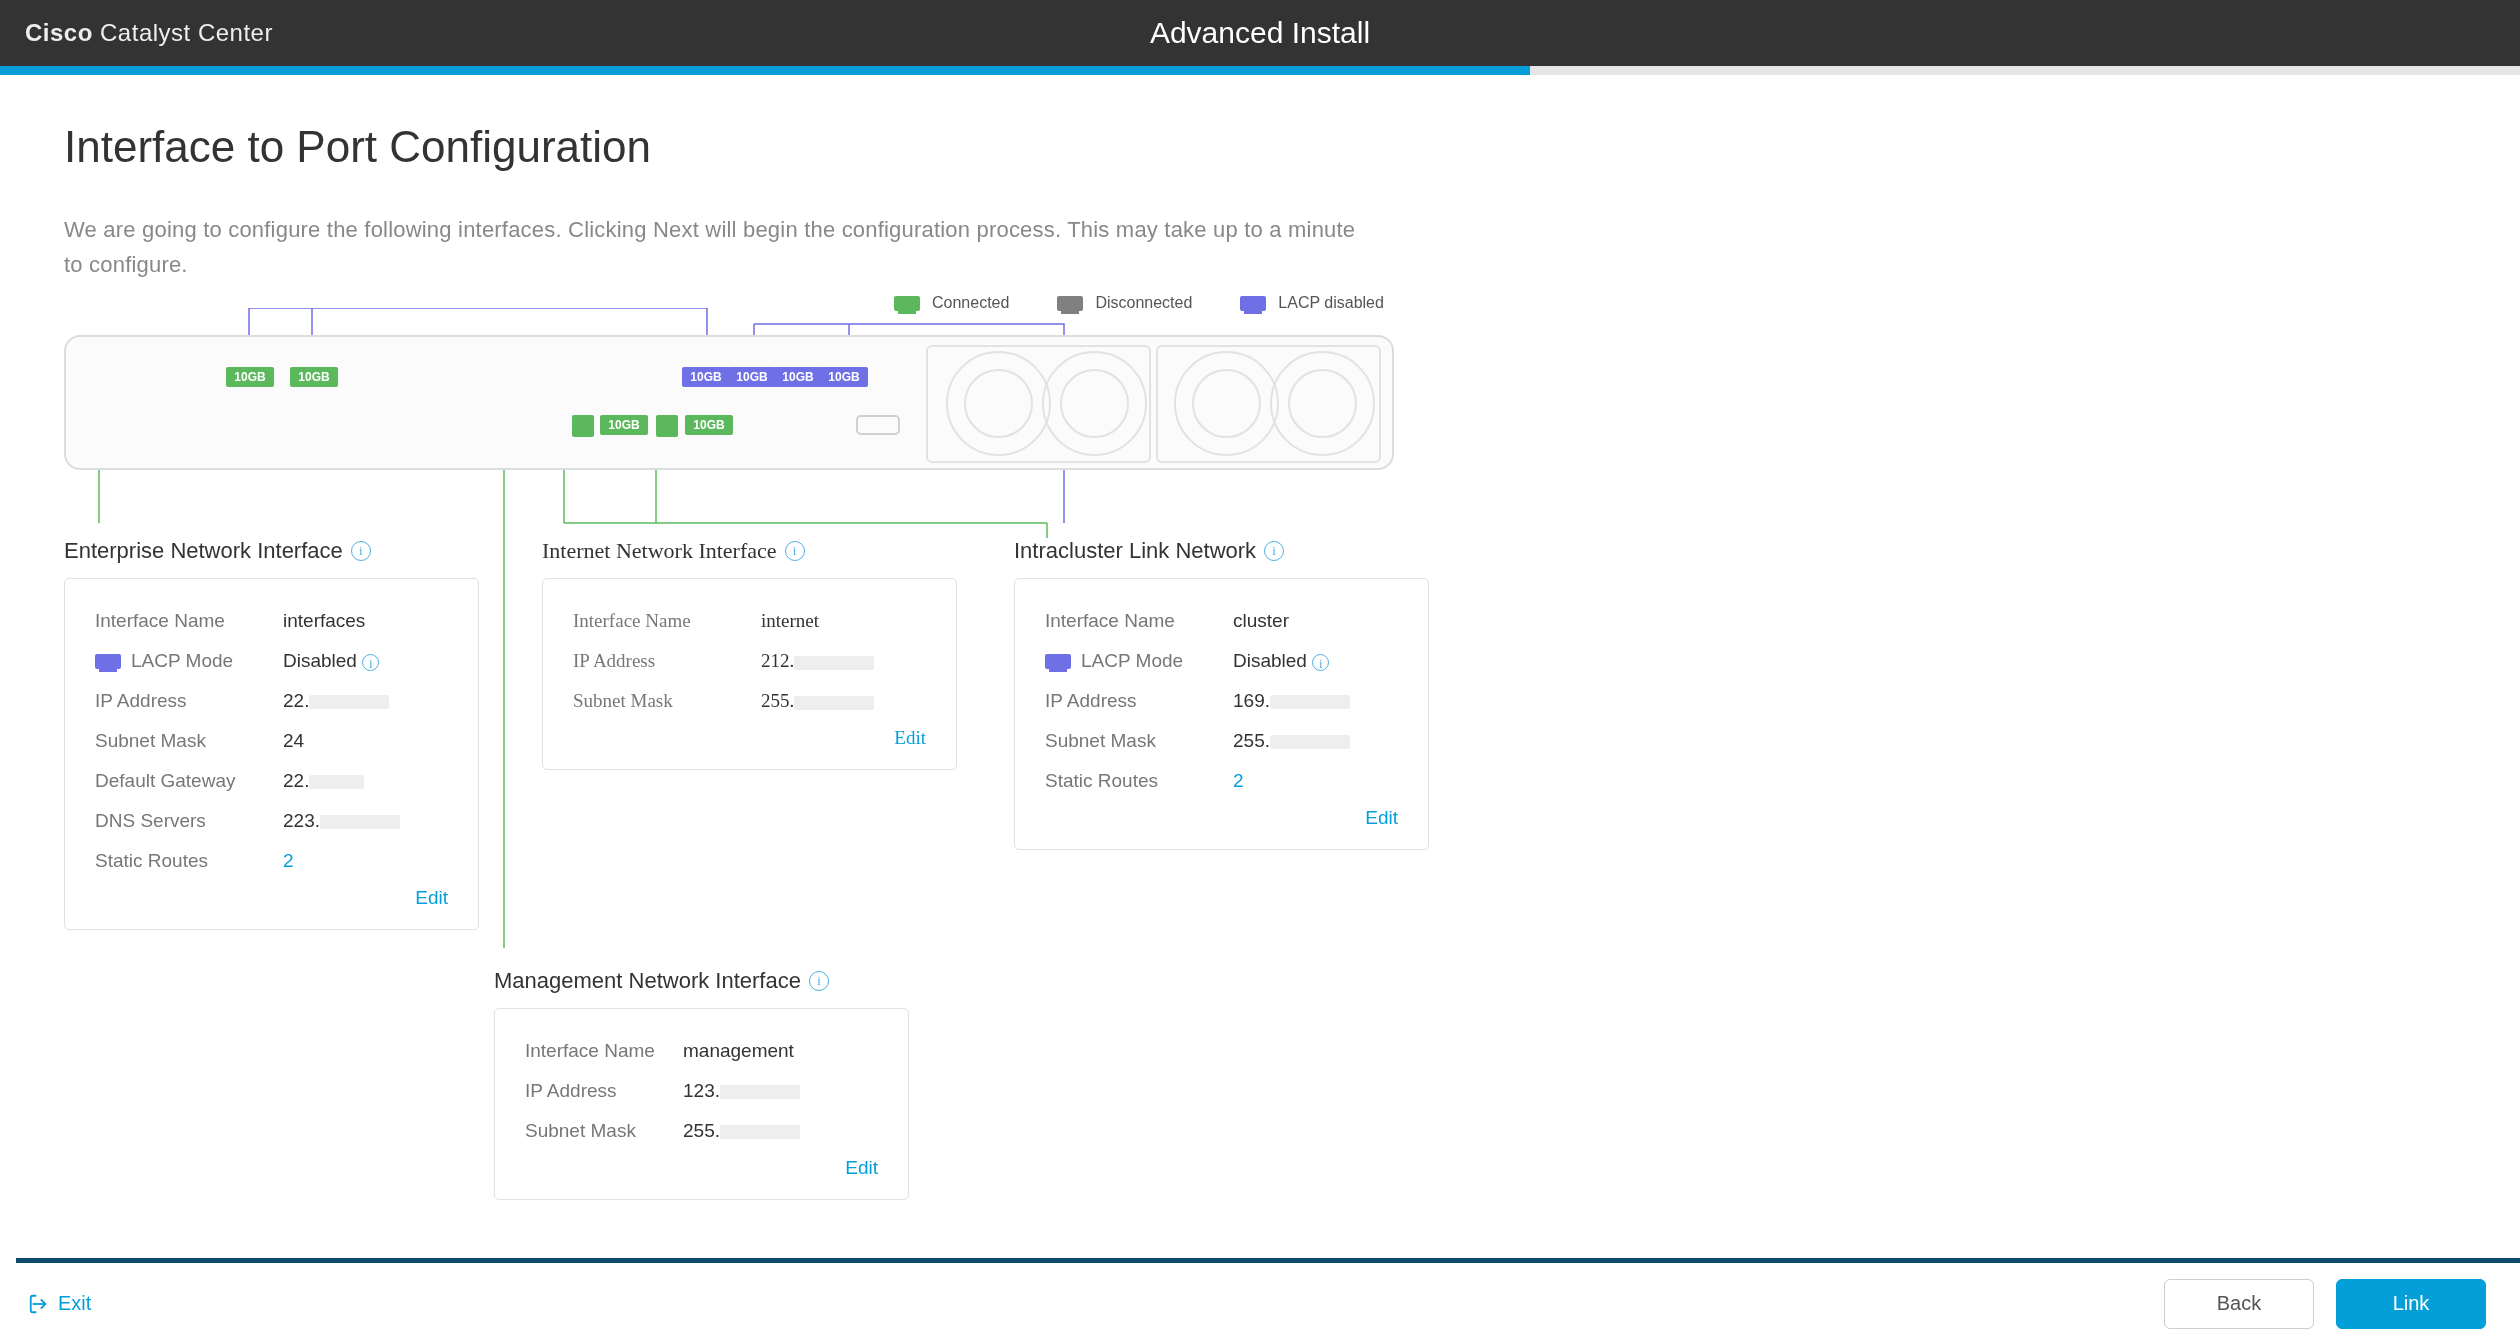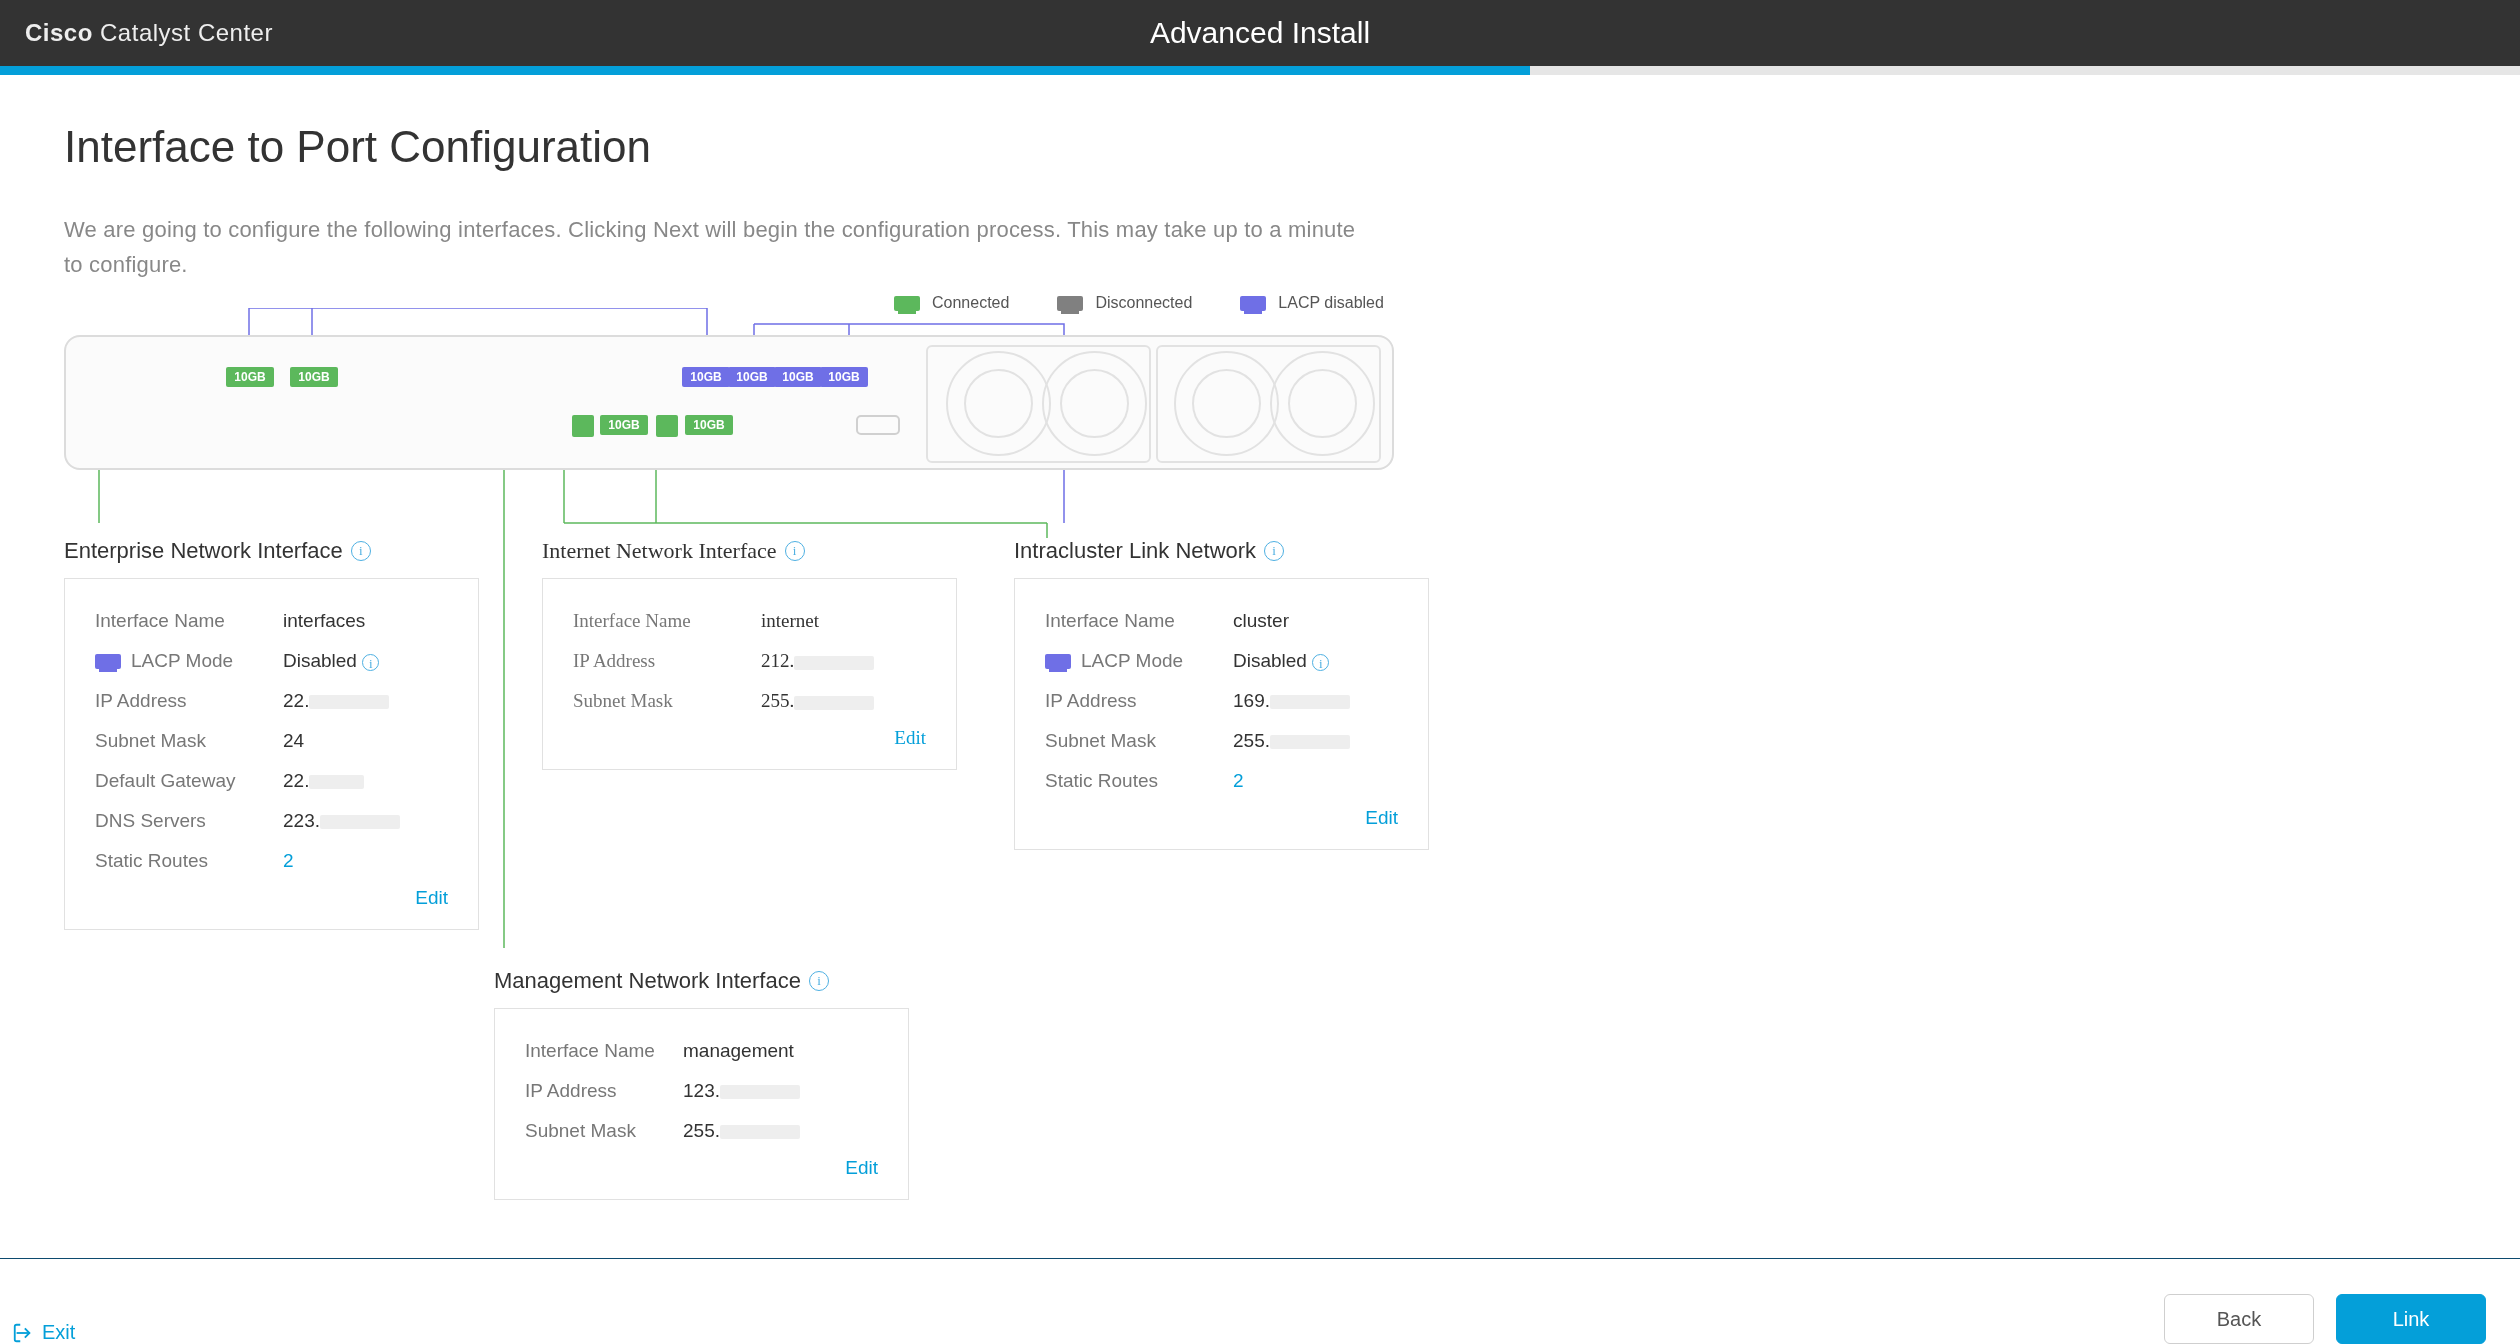--- a/index.html
+++ b/index.html
@@ -146,42 +146,42 @@
     inset:0;
     text-align:center;
     line-height:17px;
     font-size:13px;
     color:#4eb0e2;
     font-style: normal;
     font-family: Georgia, serif;
   }
   .card {
     border: 1px solid #e1e1e1;
-    border-radius: 0;
+    border-radius: 5px;
     padding: 22px 30px 20px;
     background: #fff;
   }
   .row { display:flex; gap: 18px; font-size:19px; line-height: 2.1; align-items:center;}
   .label { color:#777; width: 170px; flex:none;}
   .label.with-icon { display:flex; align-items:center; gap:10px;}
   .lacp-icon { width: 26px; height:15px; background:#6f6fe6; border-radius:2px; position:relative;}
   .lacp-icon::after{content:'';position:absolute;left:4px;right:4px;bottom:-3px;height:3px;background:#6f6fe6;}
   .value { color:#333; }
   .value .blur { display:inline-block; width:80px; height:14px; background:#eee; vertical-align:middle; border-radius:2px;}
   .link-val { color:#049fd9; }
   .edit-link { text-align:right; color:#049fd9; font-size:19px; margin-top:6px; cursor:pointer;}
   
   .footer {
     position: absolute;
-    left:0; right:0;
+    left:16px; right:0;
     bottom:0;
     height: 86px;
-    border-top: 1px solid #0c4a6e;
+    border-top: 5px solid #0c4a6e;
     display:flex;
-    align-items:flex-end;
+    align-items:center;
     padding: 0 34px 0 12px;
   }
   .exit-btn {
     display:flex; align-items:center; gap:8px;
     color:#049fd9; font-size:20px;
     background:none; border:none; cursor:pointer;
   }
   .exit-icon {
     width:22px; height:22px; border:0;
   }

